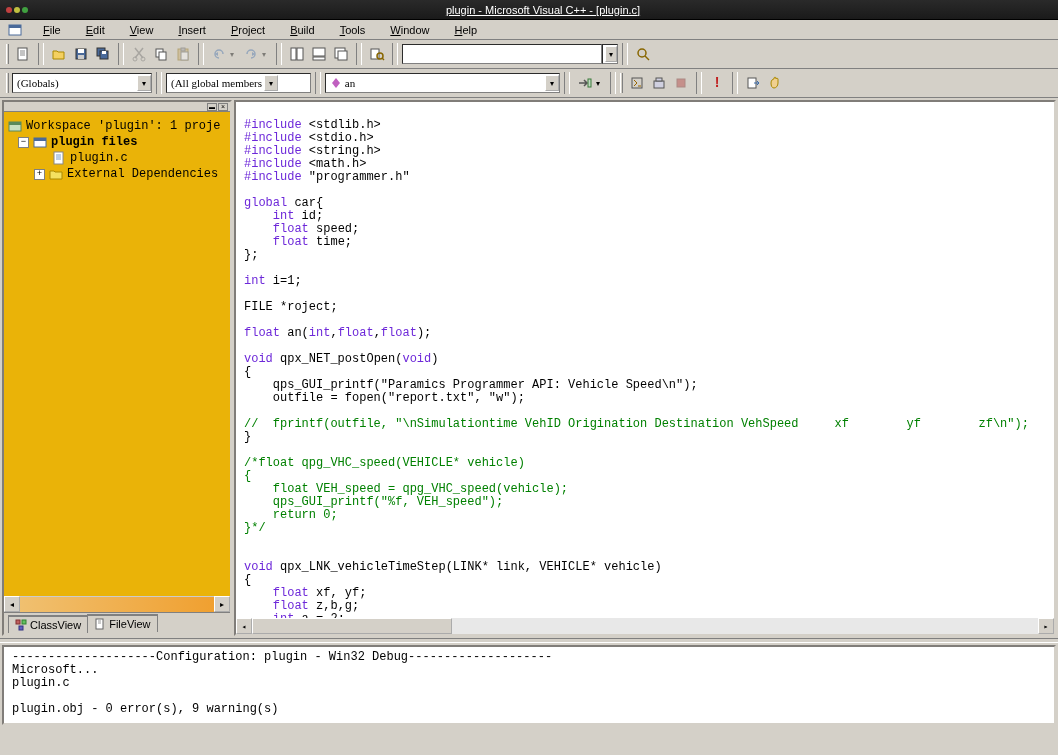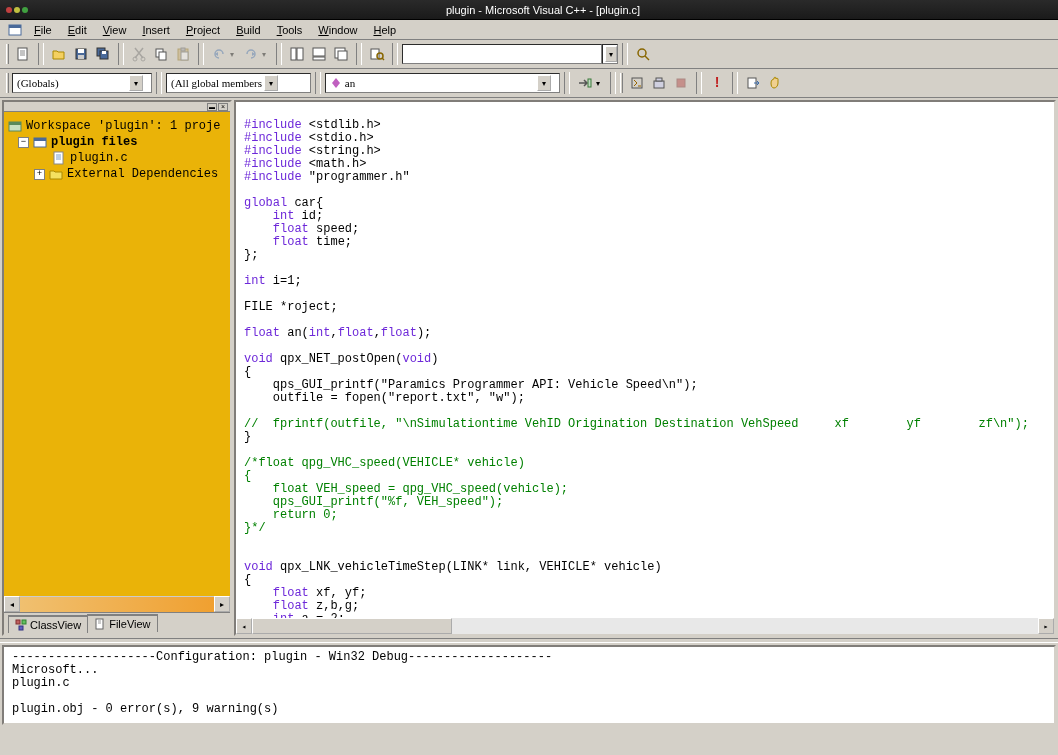--- a/index.html
+++ b/index.html
@@ -1,28 +1,28 @@
 <!DOCTYPE html>
 <html><head>
 <meta charset="utf-8">
 <style>
   * { box-sizing: border-box; margin:0; padding:0; }
   html,body { width:1058px; height:755px; font-family: Tahoma, Arial, sans-serif; font-size:11px; background:#d4d0c8; overflow:hidden; }
-  .titlebar { height:20px; background:linear-gradient(to bottom,#2a2a2a,#1a1a1a); color:#fff; display:flex; align-items:center; border-bottom:1px solid #000; }
+  .titlebar { height:20px; background:linear-gradient(to bottom,#2a2a2a,#1a1a1a); color:#fff; display:flex; align-items:center; border-bottom:1px solid #000;text-decoration:underline; }
   .titlebar .dots { display:flex; gap:2px; margin-left:6px; }
   .titlebar .dot { width:6px; height:6px; border-radius:50%; }
   .titlebar .title { flex:1; text-align:center; font-size:11px; }
-  .menubar { height:20px; background:#d4d0c8; display:flex; align-items:center; padding:0 4px; border-bottom:1px solid #808080; gap:0;text-align:right; }
+  .menubar { height:20px; background:#d4d0c8; display:flex; align-items:center; padding:0 4px; border-bottom:1px solid #808080; gap:9px;text-align:right; }
   .menubar .mitem { padding:2px 8px; cursor:default; }
   .menubar .mitem u { text-decoration:underline; }
   .toolbar { background:#d4d0c8; padding:3px 6px; display:flex; align-items:center; gap:0; border-bottom:1px solid #808080; }
   .sep { width:6px; height:22px; border-left:1px solid #808080; border-right:1px solid #fff; margin:0 4px; }
   .tbtn { width:22px; height:22px; display:inline-flex; align-items:center; justify-content:center; border:1px solid transparent; cursor:default; }
   .tbtn svg { width:16px; height:16px; }
-  .combo { height:20px; background:#fff; border:1px inset #808080; display:inline-flex; align-items:center; padding:0 8px 0 4px; font-size:11px; font-family:Tahoma; }
+  .combo { height:20px; background:#fff; border:1px inset #808080; display:inline-flex; align-items:center; padding:0 0 0 4px; font-size:11px; font-family:Tahoma; }
   .combo .arrow { width:14px; height:16px; background:#d4d0c8; border:1px outset #fff; margin-left:2px; display:flex; align-items:center; justify-content:center; font-size:8px; }
   .main { display:flex; height:540px; }
   .sidebar { width:230px; background:#eab308; border:2px inset #d4d0c8; margin:2px; display:flex; flex-direction:column; }
   .tree { flex:1; padding:6px 4px; font-family: "Lucida Console","Courier New",monospace; font-size:12px; overflow:hidden; white-space:nowrap; }
   .tree .row { display:flex; align-items:center; height:16px; }
   .tree .ind { display:inline-block; }
   .tree .exp { width:11px; height:11px; border:1px solid #808080; display:inline-flex; align-items:center; justify-content:center; font-size:9px; line-height:1; margin-right:4px; background:#fff; }
   .tree .icn { width:14px; height:14px; margin-right:4px; display:inline-flex; align-items:center; justify-content:center; }
   .tree .bold { font-weight:bold; }
   .sb-hscroll { height:16px; display:flex; background:#d4d0c8; }

